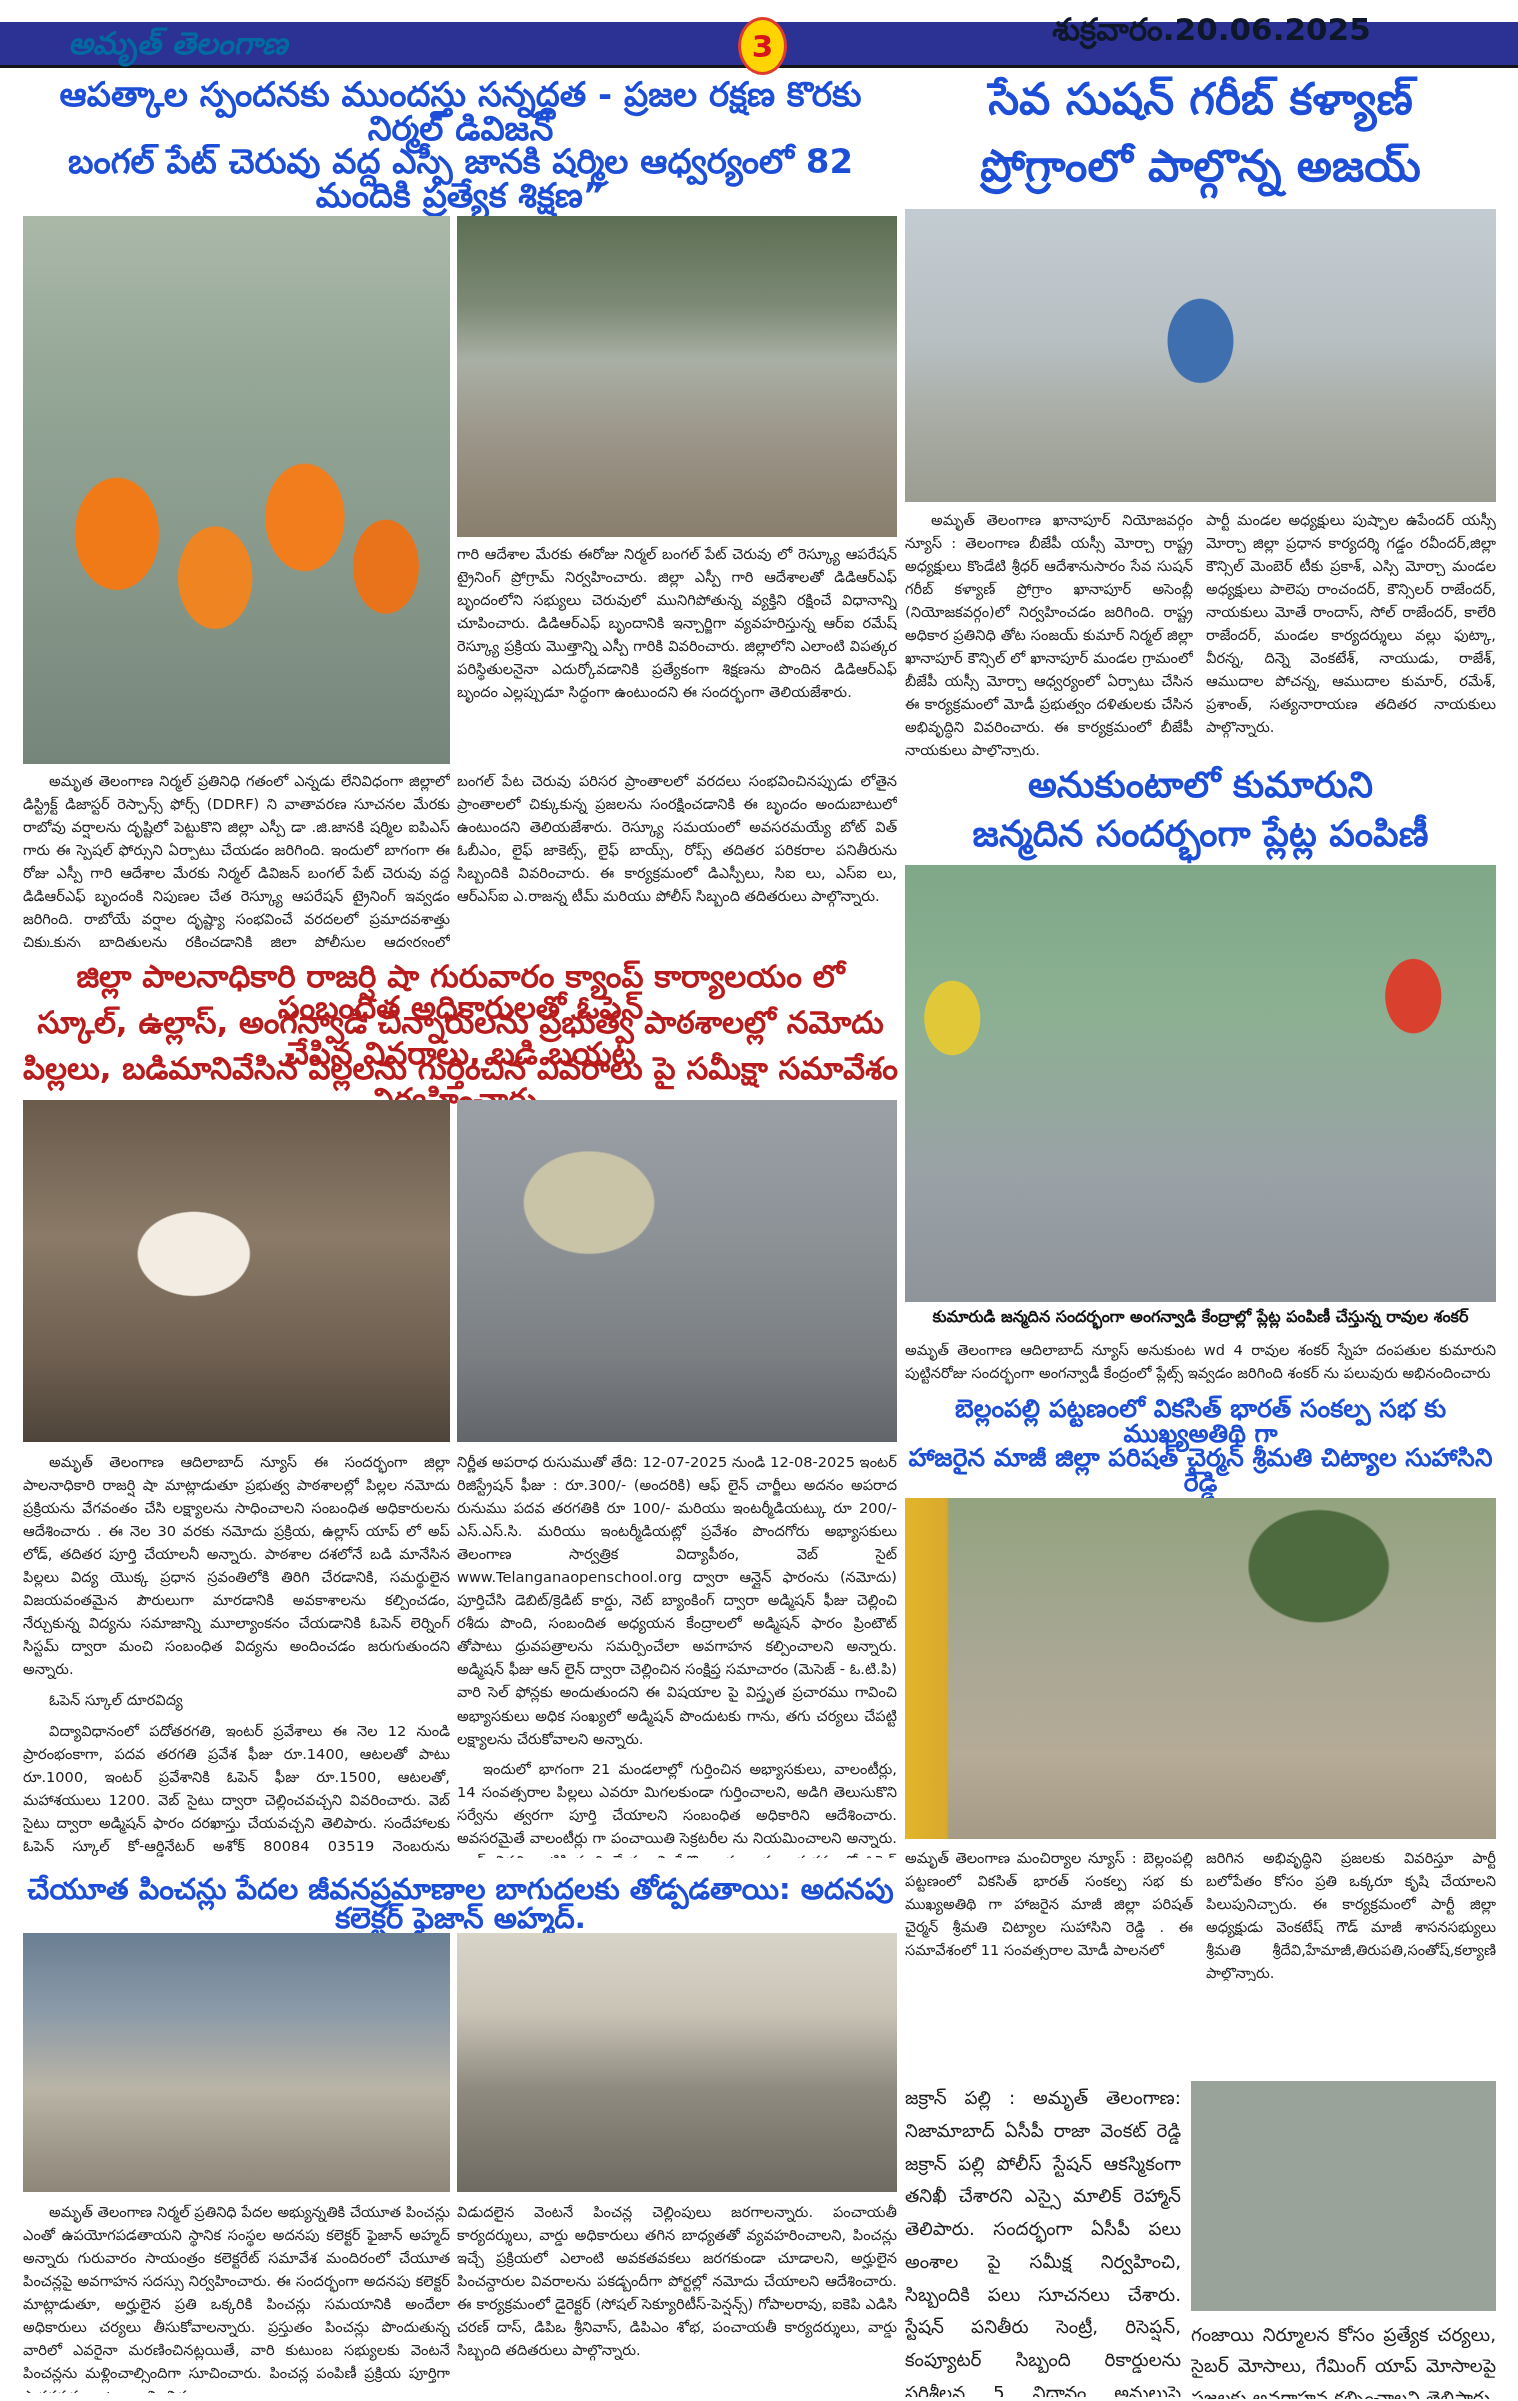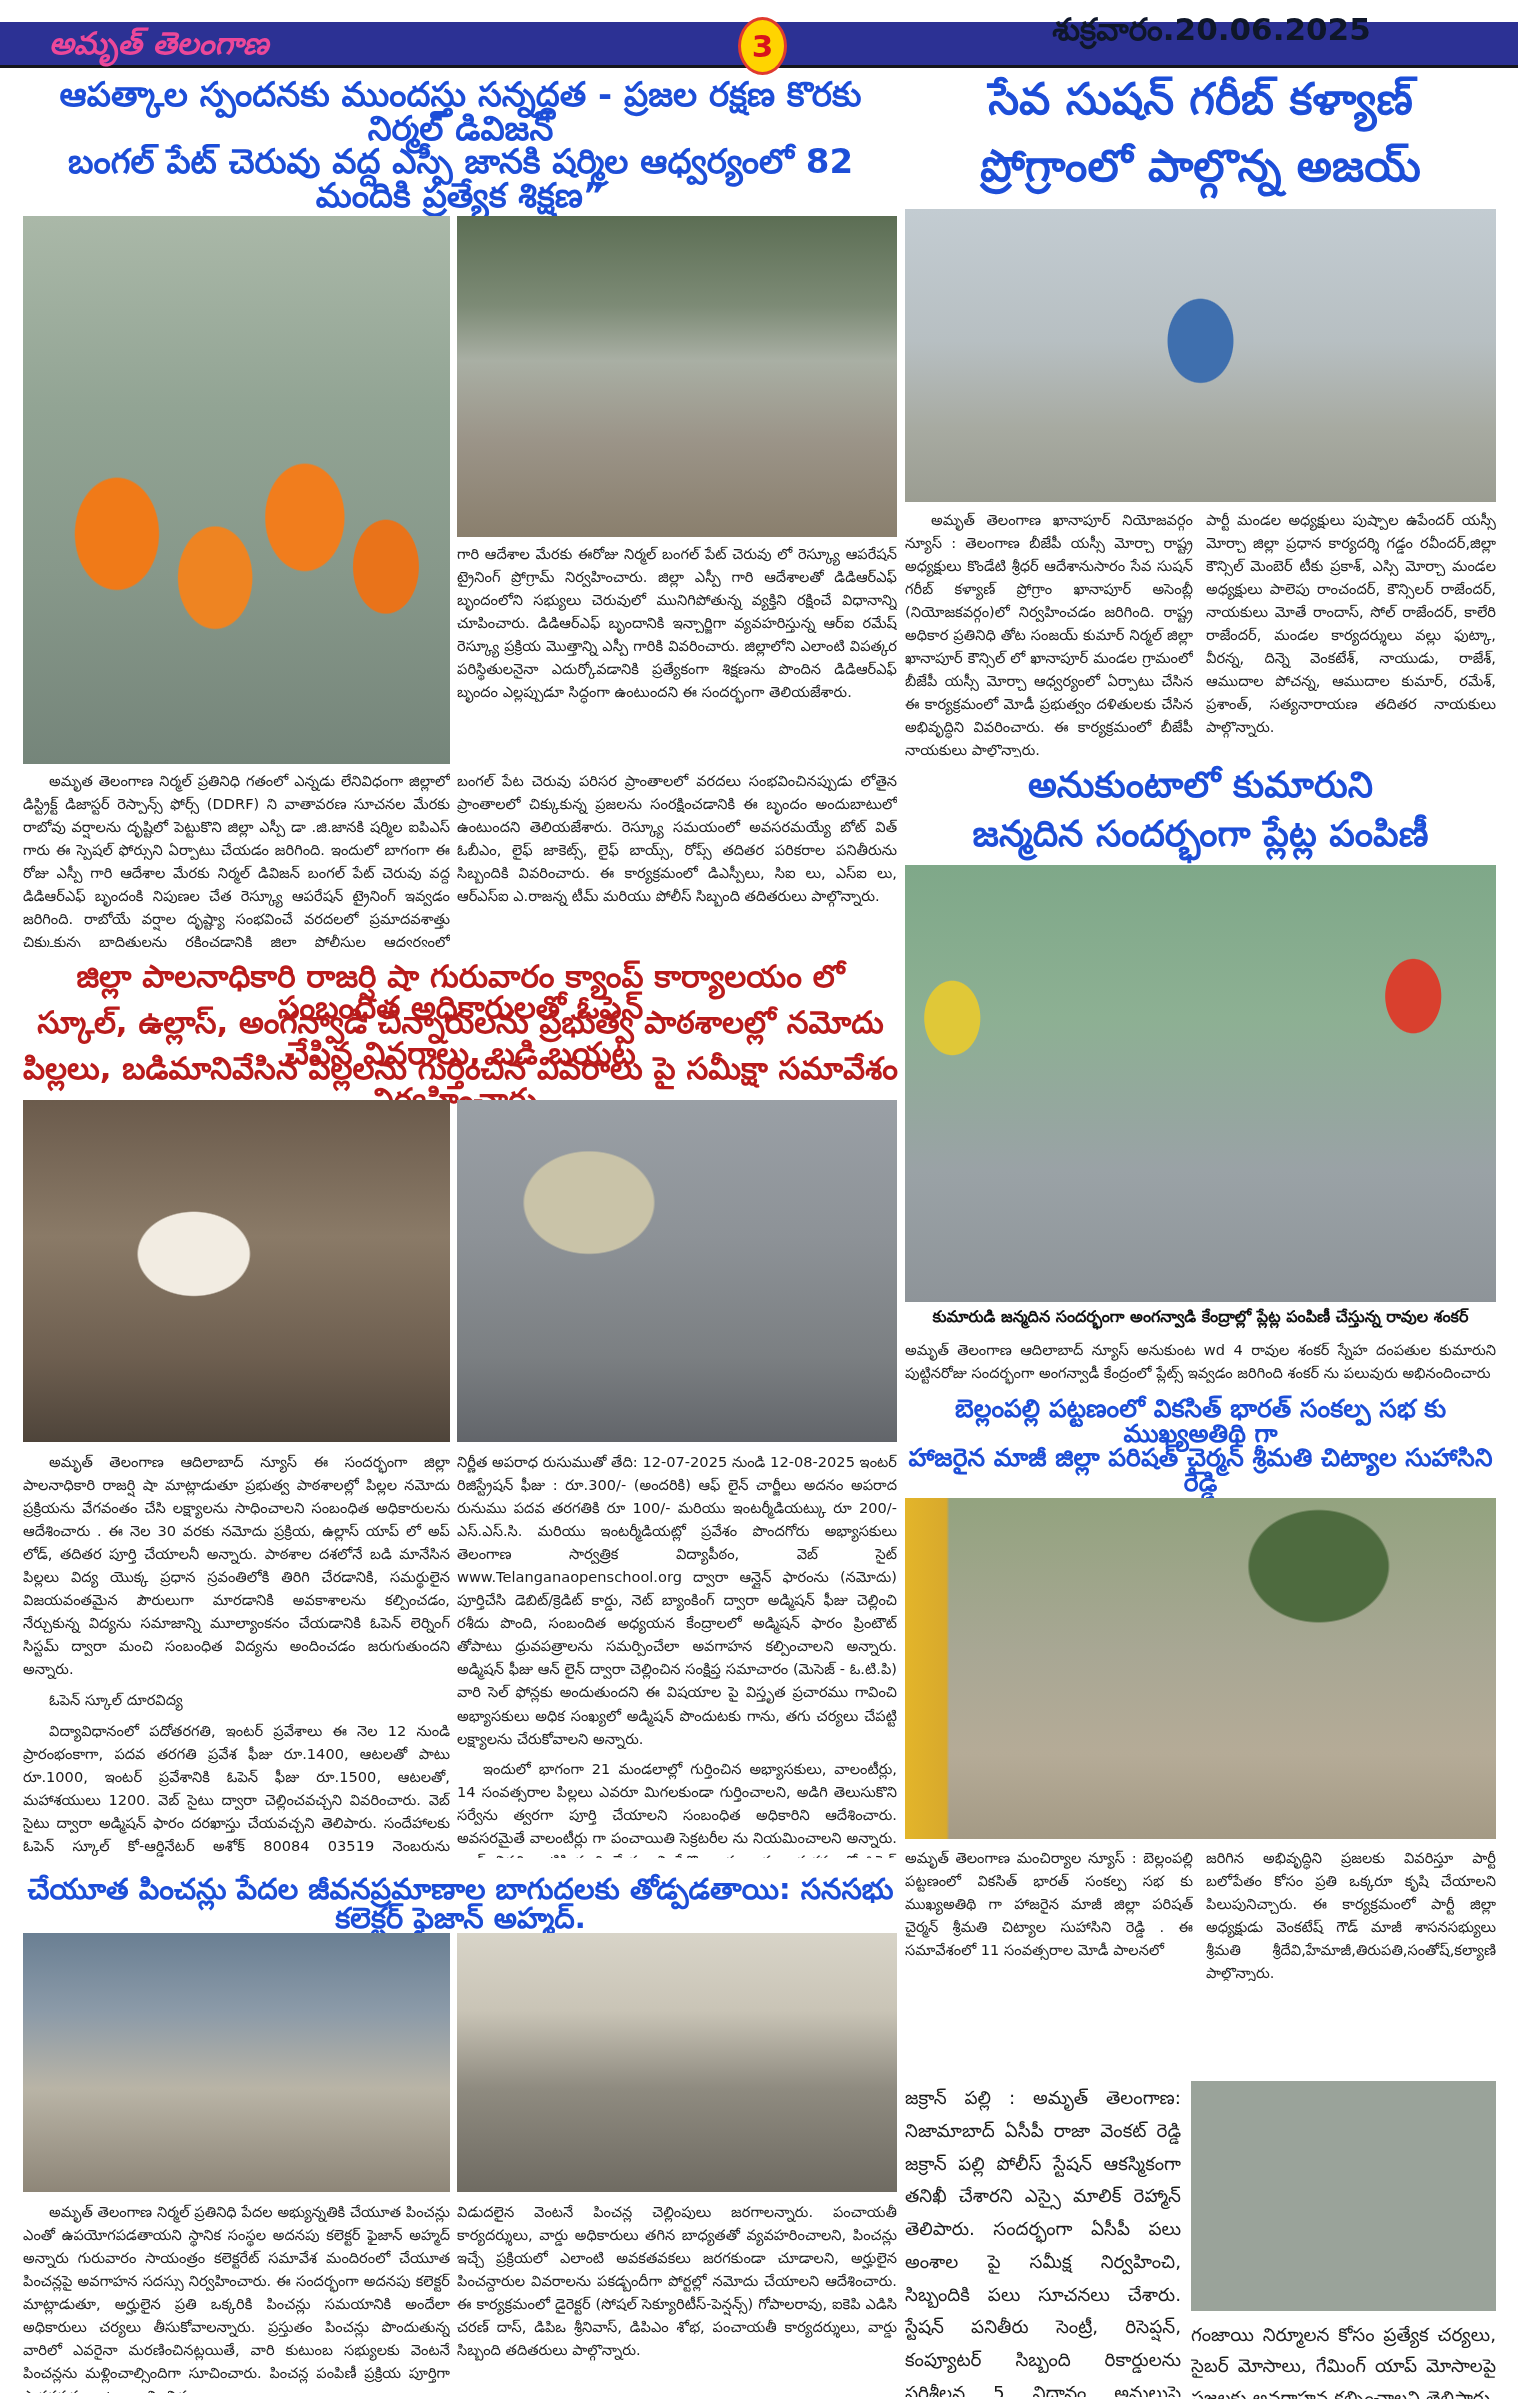--- a/index.html
+++ b/index.html
@@ -2,22 +2,22 @@
 <html style="font-size:12.3px"><head>
 <meta charset="utf-8">
 <style>
   html,body{margin:0;padding:0;background:#ffffff;}
   .page{position:relative;width:1518px;height:2401px;background:#ffffff;
         font-family:"DejaVu Sans",sans-serif;overflow:hidden;}
 
   
   .mast-bar{position:absolute;left:0;top:21.5px;width:1518px;height:43px;
             background:#2c3194;border-bottom:3.1px solid #15161c;}
-  .mast-title{position:absolute;left:49px;top:23px;width:460px;height:40px;
-              color:#ec4899;font-size:31px;font-weight:bold;font-style:italic;
+  .mast-title{position:absolute;left:68px;top:23px;width:460px;height:40px;
+              color:#0369a1;font-size:31px;font-weight:bold;font-style:italic;
               line-height:40px;white-space:nowrap;}
   .page-circle{position:absolute;left:738px;top:17px;width:43px;height:52px;
                background:#ffd400;border:3.1px solid #e03a2f;border-radius:50%;
                display:flex;align-items:center;justify-content:center;}
   .page-circle span{color:#d8131c;font-size:31px;font-weight:bold;}
   .mast-date{position:absolute;right:38px;top:9px;width:537px;height:40px;
              color:#0f172a;font-size:31px;font-weight:bold;text-align:center;
              line-height:40px;white-space:nowrap;}
 
   
@@ -114,21 +114,21 @@
     <p>అమృత్ తెలంగాణ ఆదిలాబాద్ న్యూస్  ఈ సందర్భంగా జిల్లా పాలనాధికారి రాజర్షి షా మాట్లాడుతూ  ప్రభుత్వ పాఠశాలల్లో పిల్లల నమోదు ప్రక్రియను వేగవంతం చేసి  లక్ష్యాలను సాధించాలని సంబంధిత అధికారులను ఆదేశించారు . ఈ నెల 30 వరకు నమోదు ప్రక్రియ, ఉల్లాస్ యాప్ లో అప్ లోడ్, తదితర పూర్తి చేయాలనీ అన్నారు. పాఠశాల దశలోనే బడి మానేసిన పిల్లలు విద్య యొక్క ప్రధాన స్రవంతిలోకి తిరిగి చేరడానికి, సమర్థులైన  విజయవంతమైన పౌరులుగా మారడానికి అవకాశాలను కల్పించడం, నేర్చుకున్న విద్యను సమాజాన్ని మూల్యాంకనం చేయడానికి ఓపెన్ లెర్నింగ్ సిస్టమ్ ద్వారా మంచి సంబంధిత విద్యను అందించడం జరుగుతుందని అన్నారు.</p>
     <p class="subhead">ఓపెన్ స్కూల్  దూరవిద్య</p>
     <p>విద్యావిధానంలో పదోతరగతి, ఇంటర్ ప్రవేశాలు ఈ నెల 12 నుండి ప్రారంభంకాగా, పదవ తరగతి ప్రవేశ ఫీజు రూ.1400, ఆటలతో పాటు రూ.1000, ఇంటర్ ప్రవేశానికి ఓపెన్ ఫీజు రూ.1500, ఆటలతో, మహాశయులు 1200. వెబ్ సైటు ద్వారా చెల్లించవచ్చని వివరించారు. వెబ్ సైటు ద్వారా అడ్మిషన్ ఫారం దరఖాస్తు చేయవచ్చని తెలిపారు. సందేహాలకు ఓపెన్ స్కూల్ కో-ఆర్డినేటర్ అశోక్  80084 03519 నెంబరును సంప్రదించాలని సూచించారు.</p>
 
   </div>
   <div class="col" style="left:457px;top:1450px;width:440px;height:408px;">
     <p class="noindent">నిర్ణీత అపరాధ రుసుముతో తేది: 12-07-2025 నుండి 12-08-2025 ఇంటర్ రిజిస్ట్రేషన్ ఫీజు : రూ.300/- (అందరికి)  ఆఫ్ లైన్ చార్జీలు అదనం అపరాద రునుము పదవ తరగతికి రూ 100/- మరియు ఇంటర్మీడియట్కు రూ 200/- ఎస్.ఎస్.సి. మరియు ఇంటర్మీడియట్లో ప్రవేశం పొందగోరు అభ్యాసకులు తెలంగాణ సార్వత్రిక విద్యాపీఠం, వెబ్ సైట్ www.Telanganaopenschool.org ద్వారా ఆన్లైన్ ఫారంను (నమోదు) పూర్తిచేసి డెబిట్/క్రెడిట్ కార్డు, నెట్ బ్యాంకింగ్ ద్వారా అడ్మిషన్ ఫీజు చెల్లించి రశీదు పొంది, సంబందిత అధ్యయన కేంద్రాలలో అడ్మిషన్ ఫారం ప్రింటౌట్ తోపాటు ధ్రువపత్రాలను సమర్పించేలా అవగాహన కల్పించాలని అన్నారు. అడ్మిషన్ ఫీజు ఆన్ లైన్ ద్వారా చెల్లించిన సంక్షిప్త సమాచారం (మెసెజ్ - ఓ.టి.పి) వారి సెల్ ఫోన్లకు అందుతుందని ఈ  విషయాల పై  విస్తృత ప్రచారము గావించి అభ్యాసకులు అధిక సంఖ్యలో అడ్మిషన్ పొందుటకు గాను, తగు చర్యలు చేపట్టి లక్ష్యాలను చేరుకోవాలని అన్నారు.</p>
     <p>ఇందులో భాగంగా 21 మండలాల్లో గుర్తించిన అభ్యాసకులు, వాలంటీర్లు, 14 సంవత్సరాల పిల్లలు ఎవరూ మిగలకుండా గుర్తించాలని, అడిగి తెలుసుకొని సర్వేను త్వరగా పూర్తి చేయాలని సంబంధిత అధికారిని ఆదేశించారు. అవసరమైతే వాలంటీర్లు గా పంచాయితి సెక్రటరీల ను నియమించాలని అన్నారు. జూన్ చివరి నాటికి పూర్తి చేయాలని పేర్కొన్నారు . ఈ కార్యక్రమంలో ఓపెన్ స్కూల్ కో ఆర్డినేటర్ అశోక్, deo శ్రీనివాస్, మునిసిపల్ కమిషనర్ సీవిన్ రావు, dwo మీర్రా, సిబ్బంది, అధికారులు, జిల్లా పౌర సంబంధాల అధికారి చే ఈ వార్త తదితరులు పాల్గొన్నారు.</p>
   </div>
 
-  <div class="hl hl-c" style="left:23px;top:1875px;width:875px;height:51px;">చేయూత పించన్లు పేదల జీవనప్రమాణాల బాగుదలకు తోడ్పడతాయి: సనసభు కలెక్టర్ ఫైజాన్ అహ్మద్.</div>
+  <div class="hl hl-c" style="left:23px;top:1875px;width:875px;height:51px;">చేయూత పించన్లు పేదల జీవనప్రమాణాల బాగుదలకు తోడ్పడతాయి: అదనపు కలెక్టర్ ఫైజాన్ అహ్మద్.</div>
 
   <div class="photo ph-hall1" style="left:23px;top:1933px;width:427px;height:259px;"></div>
   <div class="photo ph-hall2" style="left:457px;top:1933px;width:440px;height:259px;"></div>
 
   <div class="col" style="left:23px;top:2200px;width:427px;height:193px;">
     <p>అమృత్ తెలంగాణ నిర్మల్ ప్రతినిధి పేదల అభ్యున్నతికి చేయూత పించన్లు ఎంతో ఉపయోగపడతాయని స్థానిక సంస్థల అదనపు కలెక్టర్ ఫైజాన్ అహ్మద్ అన్నారు గురువారం సాయంత్రం కలెక్టరేట్ సమావేశ మందిరంలో చేయూత పించన్లపై అవగాహన సదస్సు నిర్వహించారు. ఈ సందర్భంగా అదనపు కలెక్టర్ మాట్లాడుతూ, అర్హులైన ప్రతి ఒక్కరికి పించన్లు సమయానికి అందేలా అధికారులు చర్యలు తీసుకోవాలన్నారు. ప్రస్తుతం పించన్లు పొందుతున్న వారిలో ఎవరైనా మరణించినట్లయితే, వారి కుటుంబ సభ్యులకు వెంటనే పించన్లను మళ్లించాల్సిందిగా సూచించారు. పించన్ల పంపిణీ ప్రక్రియ పూర్తిగా పారదర్శకంగా ఉండాలని, నిధులు</p>
   </div>
   <div class="col" style="left:457px;top:2200px;width:440px;height:193px;">
     <p class="noindent">విడుదలైన వెంటనే పించన్ల చెల్లింపులు జరగాలన్నారు. పంచాయతీ కార్యదర్శులు, వార్డు అధికారులు తగిన బాధ్యతతో వ్యవహరించాలని, పించన్లు ఇచ్చే ప్రక్రియలో ఎలాంటి అవకతవకలు జరగకుండా చూడాలని, అర్హులైన పించన్దారుల వివరాలను పకడ్బందీగా పోర్టల్లో నమోదు చేయాలని ఆదేశించారు. ఈ కార్యక్రమంలో డైరెక్టర్ (సోషల్ సెక్యూరిటీస్-పెన్షన్స్) గోపాలరావు, ఐకెపి ఎడిసి చరణ్ దాస్, డిపిఒ శ్రీనివాస్, డిపిఎం శోభ, పంచాయతీ కార్యదర్శులు, వార్డు సిబ్బంది తదితరులు పాల్గొన్నారు.</p>
   </div>

